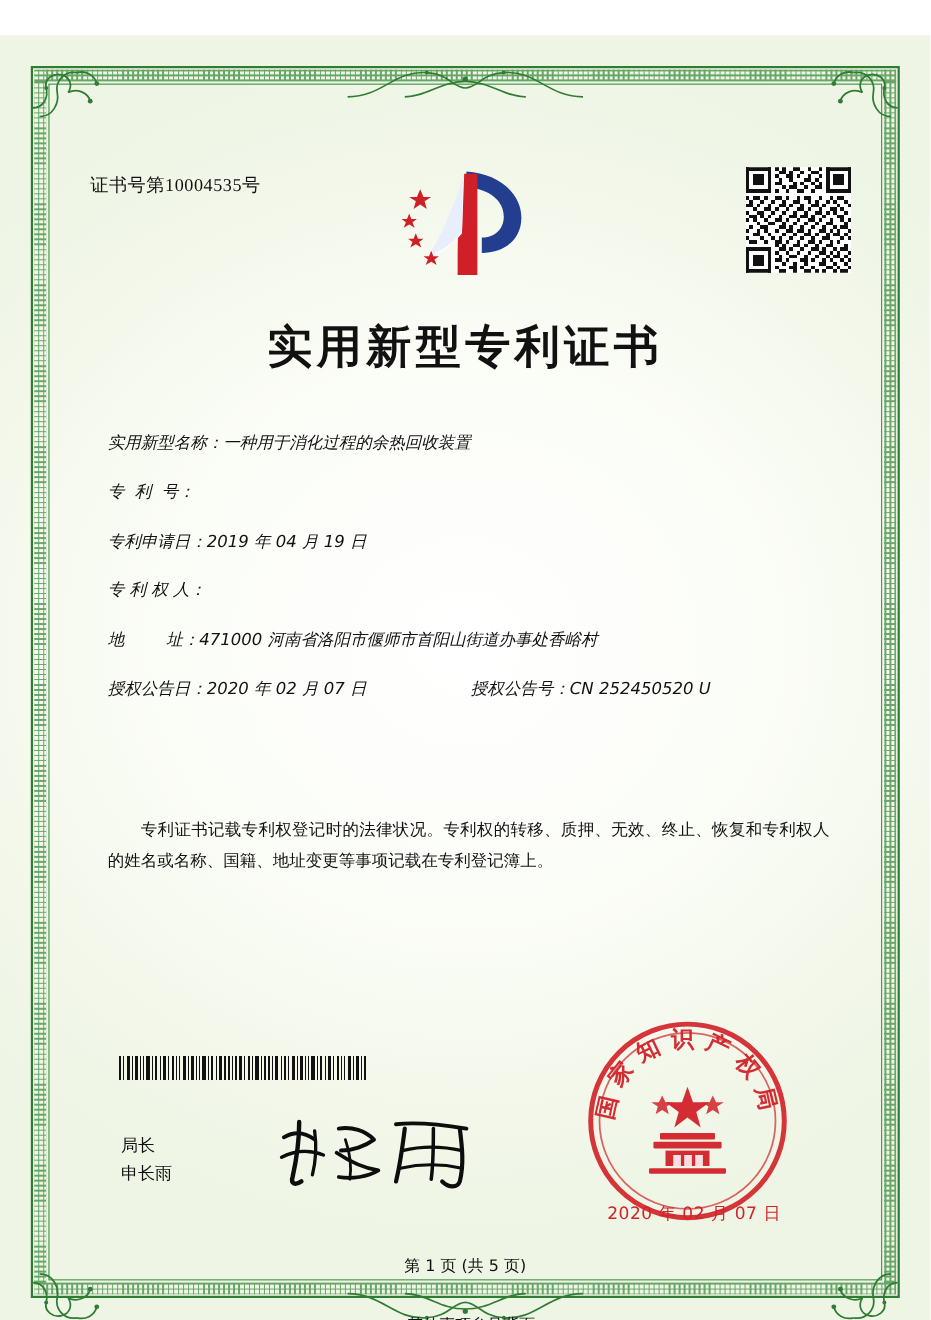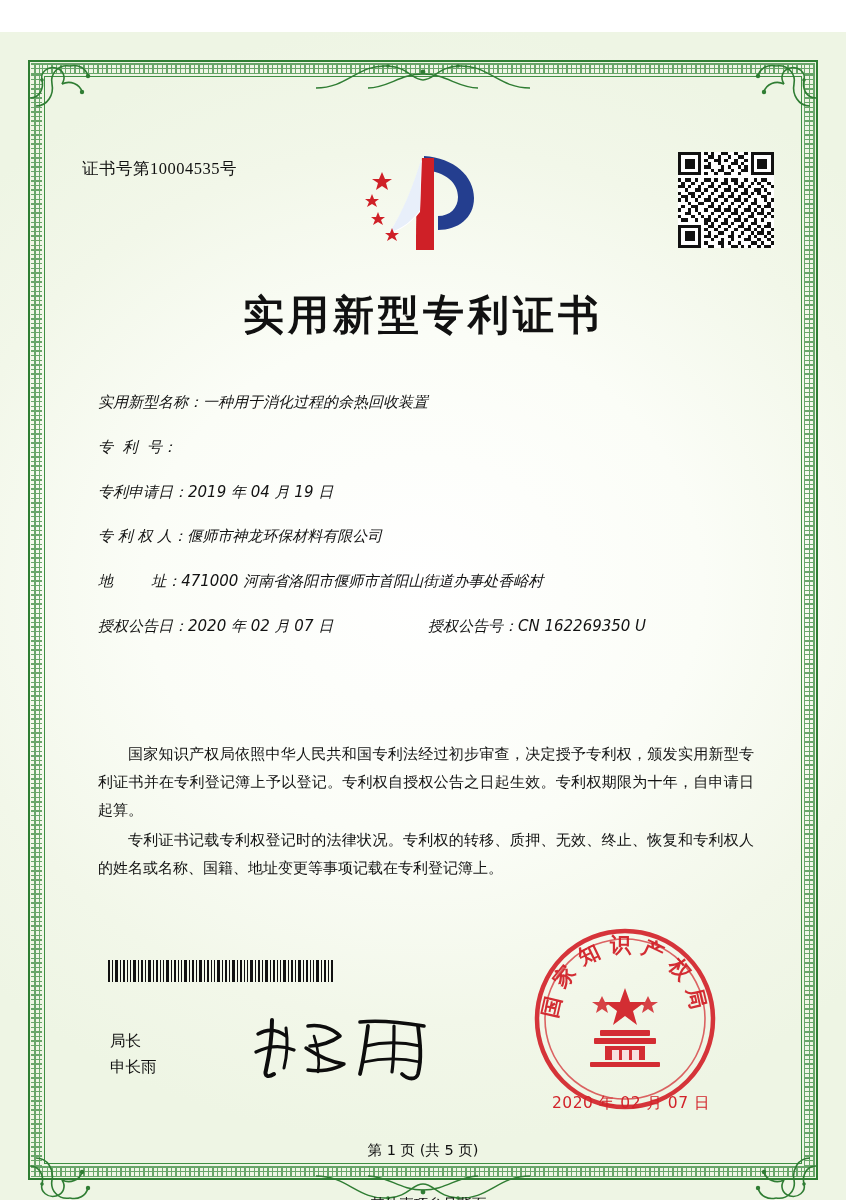--- a/index.html
+++ b/index.html
@@ -585,39 +585,37 @@
       <span class="label">专  利  号：</span>
     </div>
 
     <div class="row">
       <span class="label">专利申请日：</span>
       <span class="value">2019 年 04 月 19 日</span>
     </div>
 
     <div class="row">
       <span class="label">专 利 权 人：</span>
-      <span class="value">偃师市神龙环保材料有限公司</span>
     </div>
 
     <div class="row">
       <span class="label">地        址：</span>
       <span class="value">471000 河南省洛阳市偃师市首阳山街道办事处香峪村</span>
     </div>
 
     <div class="row split">
       <span class="label">授权公告日：</span>
       <span class="value">2020 年 02 月 07 日</span>
       <span class="label2">授权公告号：</span>
-      <span class="value2">CN 162269350 U</span>
+      <span class="value2">CN 252450520 U</span>
     </div>
 
   </div>
 
   <div class="paras">
-    <p>国家知识产权局依照中华人民共和国专利法经过初步审查，决定授予专利权，颁发实用新型专利证书并在专利登记簿上予以登记。专利权自授权公告之日起生效。专利权期限为十年，自申请日起算。</p>
     <p>专利证书记载专利权登记时的法律状况。专利权的转移、质押、无效、终止、恢复和专利权人的姓名或名称、国籍、地址变更等事项记载在专利登记簿上。</p>
   </div>
 
   <svg class="barcode" viewBox="0 0 226 22" shape-rendering="crispEdges">
     <rect width="226" height="22" fill="#ffffff" fill-opacity="0"></rect>
     <g fill="#111111">
       <rect x="0" y="0" width="2" height="22"></rect>
         <rect x="4" y="0" width="1" height="22"></rect>
       <rect x="7" y="0" width="3" height="22"></rect>
         <rect x="12" y="0" width="1" height="22"></rect>

